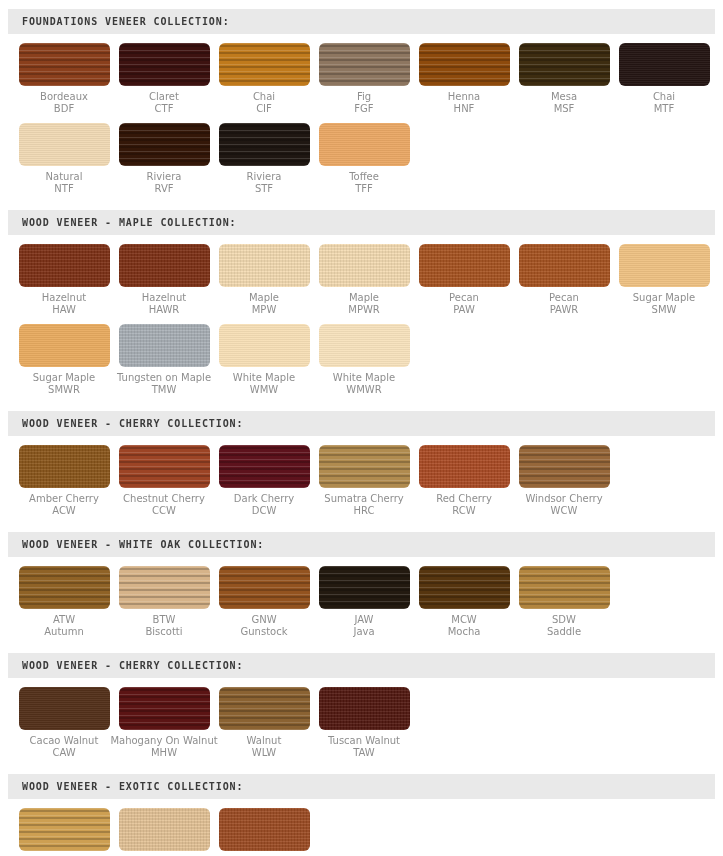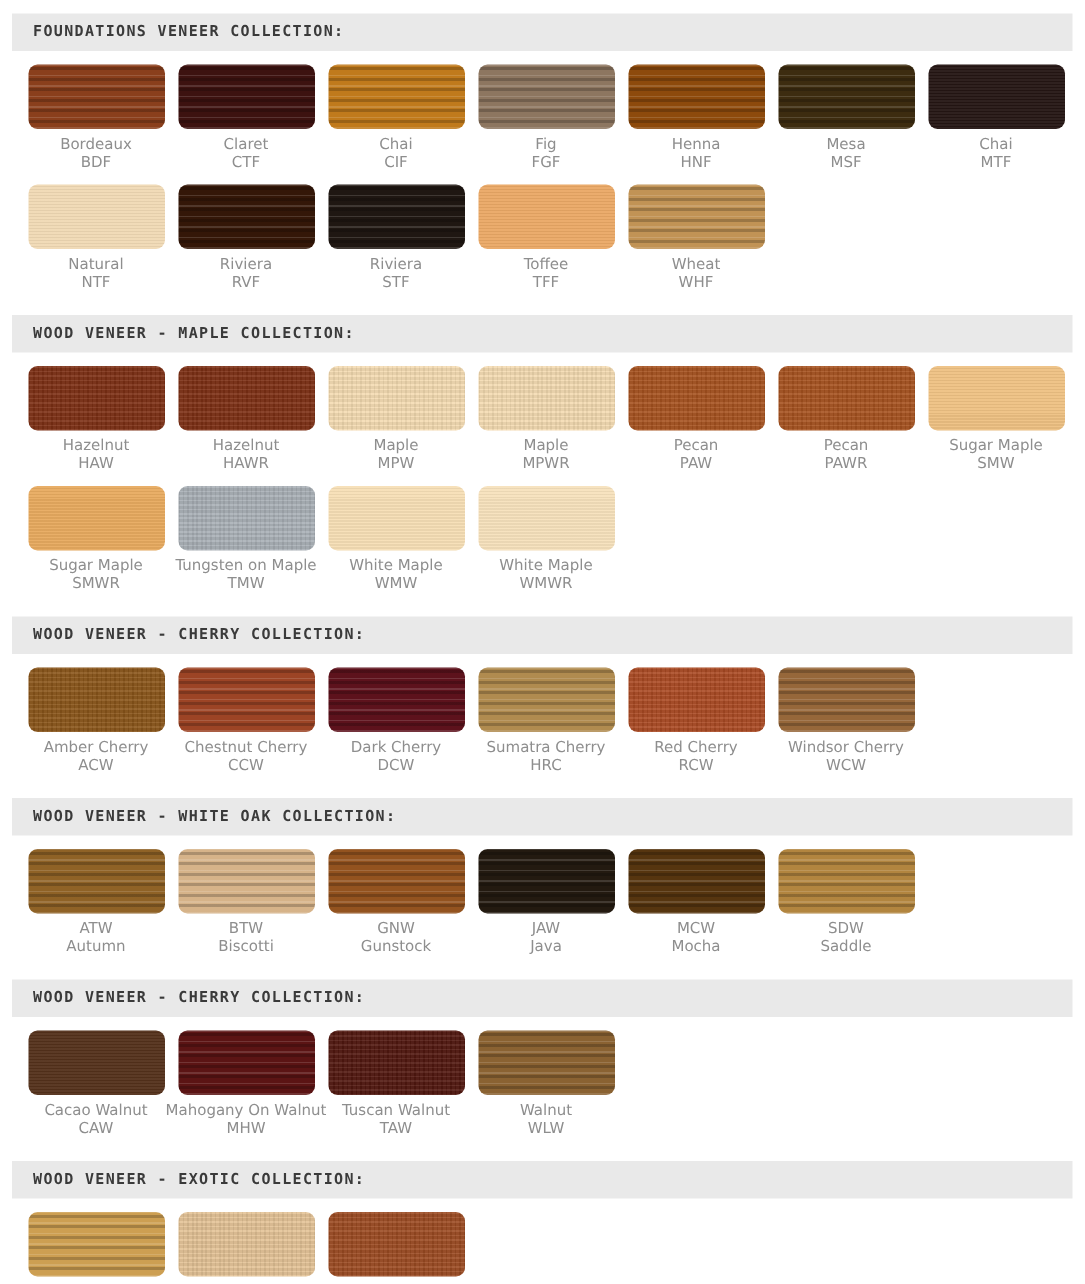--- a/index.html
+++ b/index.html
@@ -235,27 +235,20 @@
                 <span class="caption-line-2">STF</span>
               </div>
             </div>
             <div class="swatch">
               <div class="chip grain-fine" style="background-color: rgb(234, 168, 101);"></div>
               <div class="swatch-caption">
                 <span class="caption-line-1">Toffee</span>
                 <span class="caption-line-2">TFF</span>
               </div>
             </div>
-            <div class="swatch">
-              <div class="chip grain-strong" style="background-color: rgb(193, 147, 85);"></div>
-              <div class="swatch-caption">
-                <span class="caption-line-1">Wheat</span>
-                <span class="caption-line-2">WHF</span>
-              </div>
-            </div>
           </div>
         </div>
       </div>
       <div class="collection">
         <div class="section-gap"></div>
         <div class="collection-header">
           <div class="collection-header-text">WOOD VENEER - MAPLE COLLECTION:</div>
         </div>
         <div class="swatch-rows">
           <div class="swatch-row">
@@ -461,31 +454,31 @@
               </div>
             </div>
             <div class="swatch">
               <div class="chip grain-strong" style="background-color: rgb(91, 20, 20);"></div>
               <div class="swatch-caption">
                 <span class="caption-line-1">Mahogany On Walnut</span>
                 <span class="caption-line-2">MHW</span>
               </div>
             </div>
             <div class="swatch">
+              <div class="chip grain-strong" style="background-color: rgb(138, 98, 50);"></div>
+              <div class="swatch-caption">
+                <span class="caption-line-1">Walnut</span>
+                <span class="caption-line-2">WLW</span>
+              </div>
+            </div>
+            <div class="swatch">
               <div class="chip grain-speckle" style="background-color: rgb(81, 23, 15);"></div>
               <div class="swatch-caption">
                 <span class="caption-line-1">Tuscan Walnut</span>
                 <span class="caption-line-2">TAW</span>
-              </div>
-            </div>
-            <div class="swatch">
-              <div class="chip grain-strong" style="background-color: rgb(138, 98, 50);"></div>
-              <div class="swatch-caption">
-                <span class="caption-line-1">Walnut</span>
-                <span class="caption-line-2">WLW</span>
               </div>
             </div>
           </div>
         </div>
       </div>
       <div class="collection">
         <div class="section-gap"></div>
         <div class="collection-header">
           <div class="collection-header-text">WOOD VENEER - EXOTIC COLLECTION:</div>
         </div>

